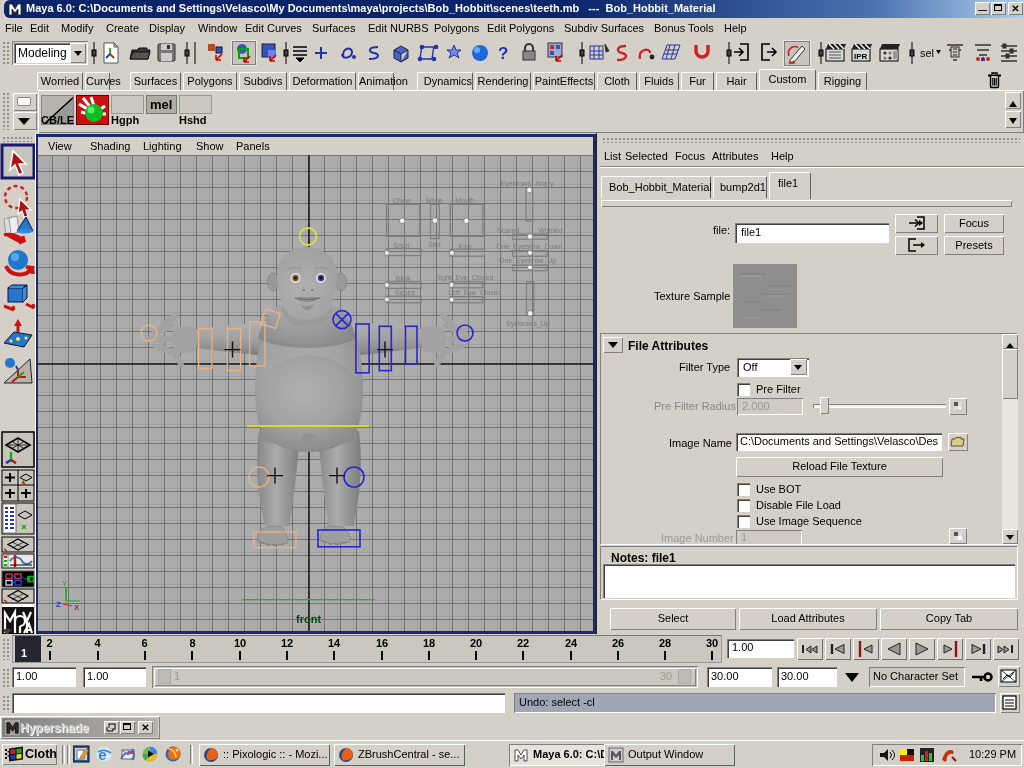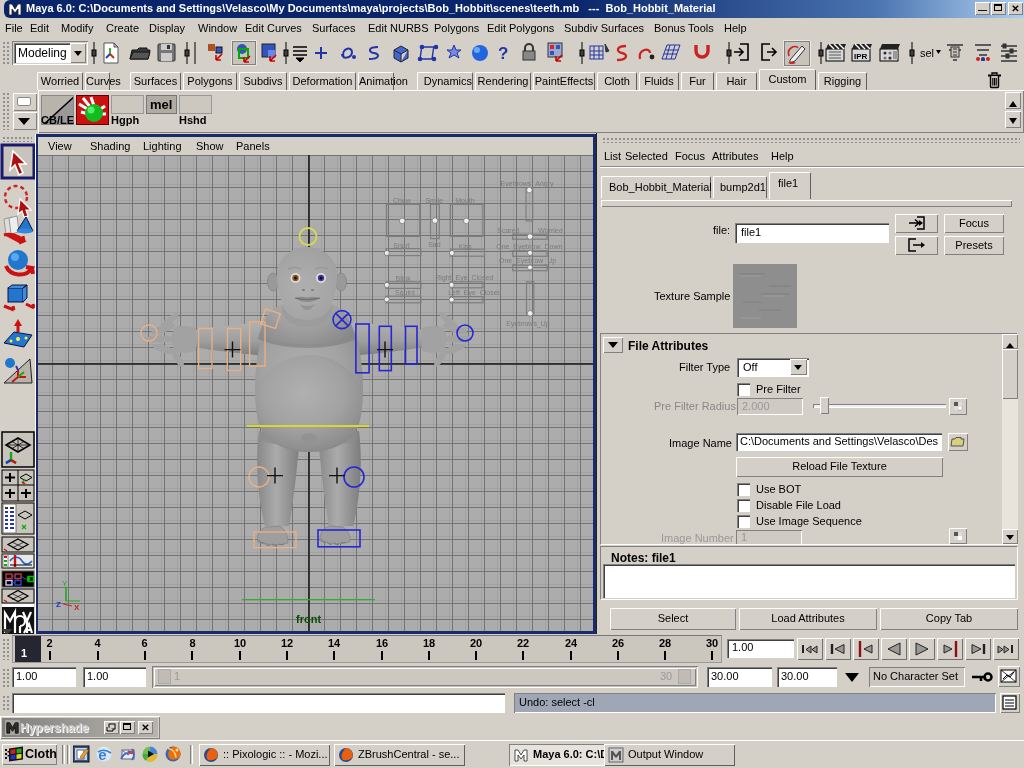--- a/index.html
+++ b/index.html
@@ -959,13 +959,37 @@
       </svg>
     <span style="font-weight:bold">Maya 6.0: C:\Doc...</span>
   </div>
   <div class="task" style="left:604px;width:131px;">
     <svg width="16" height="16" viewBox="0 0 16 16">
         <rect x="1" y="1" width="14" height="14" fill="#ccc" stroke="#666"></rect>
         <path d="M3 13 L3 4 L5 4 L8 8 L11 4 L13 4 L13 13 L11 13 L11 8 L8 11 L5 8 L5 13 Z" fill="#555"></path>
       </svg>
     <span>Output Window</span>
   </div>
+  <div class="abs sunken" style="left:872px;top:3px;width:150px;height:22px;background:#D4D0C8;">
+    <svg class="abs" style="left:6px;top:3px" width="84" height="16" viewBox="0 0 84 16">
+      <g>
+          <path d="M2 6 h4 l4 -4 v12 l-4 -4 h-4 z" fill="#111"></path>
+          <path d="M12 5 q3 3 0 6 M14 3 q5 5 0 10" stroke="#111" fill="none"></path>
+        </g>
+      <g transform="translate(22,0)">
+          <rect x="0" y="2" width="7" height="6" fill="#ffee00"></rect>
+          <rect x="7" y="2" width="7" height="6" fill="#111"></rect>
+          <rect x="0" y="8" width="14" height="6" fill="#cc2200"></rect>
+        </g>
+      <g transform="translate(42,0)">
+          <rect x="0" y="1" width="14" height="14" fill="#222"></rect>
+          <rect x="1" y="8" width="3" height="6" fill="#2c2"></rect>
+          <rect x="5" y="4" width="3" height="10" fill="#c22"></rect>
+          <rect x="9" y="6" width="3" height="8" fill="#2c2"></rect>
+        </g>
+      <g transform="translate(62,0)">
+          <path d="M2 13 q3 -10 8 -10 q5 0 3 4 q-6 -2 -7 8 z" fill="#c03010"></path>
+          <path d="M12 10 l4 4" stroke="#801800" stroke-width="2"></path>
+        </g>
+    </svg>
+    <span class="abs" style="left:97px;top:4px;font-size:11px;">10:29 PM</span>
+  </div>
 </div>
 
 </body></html>

